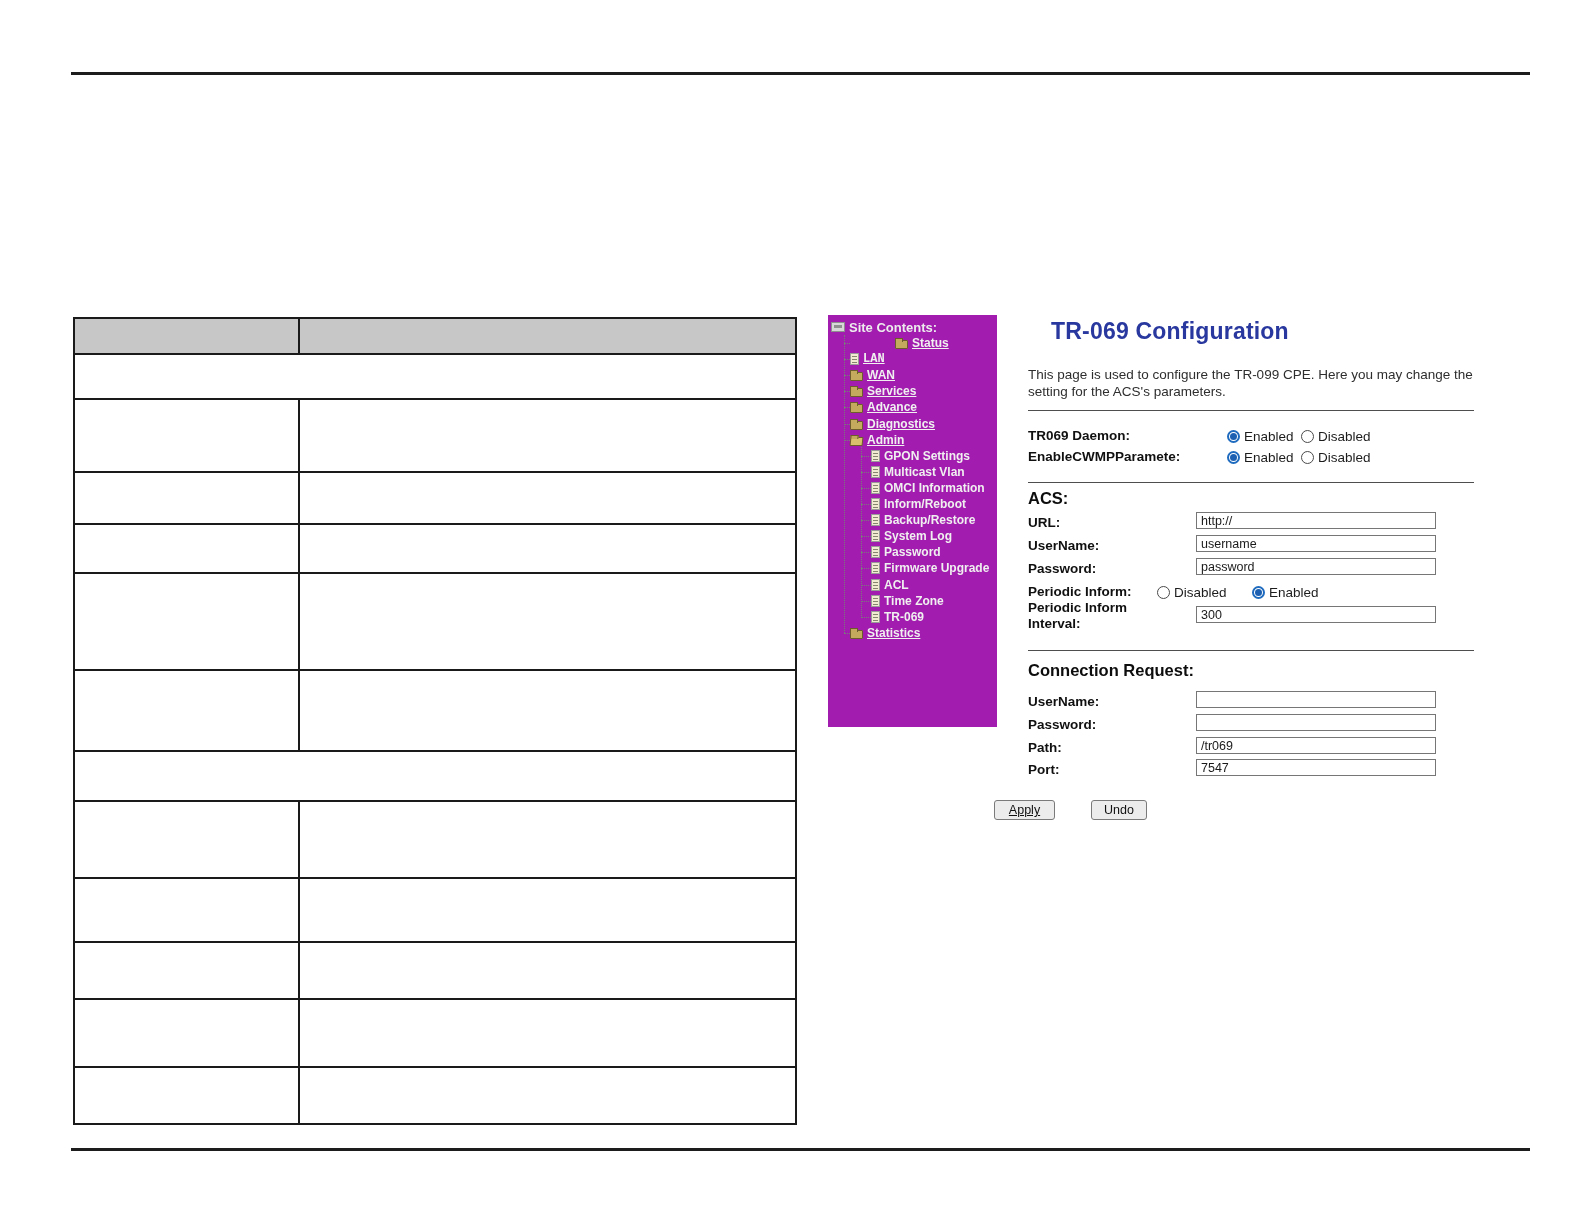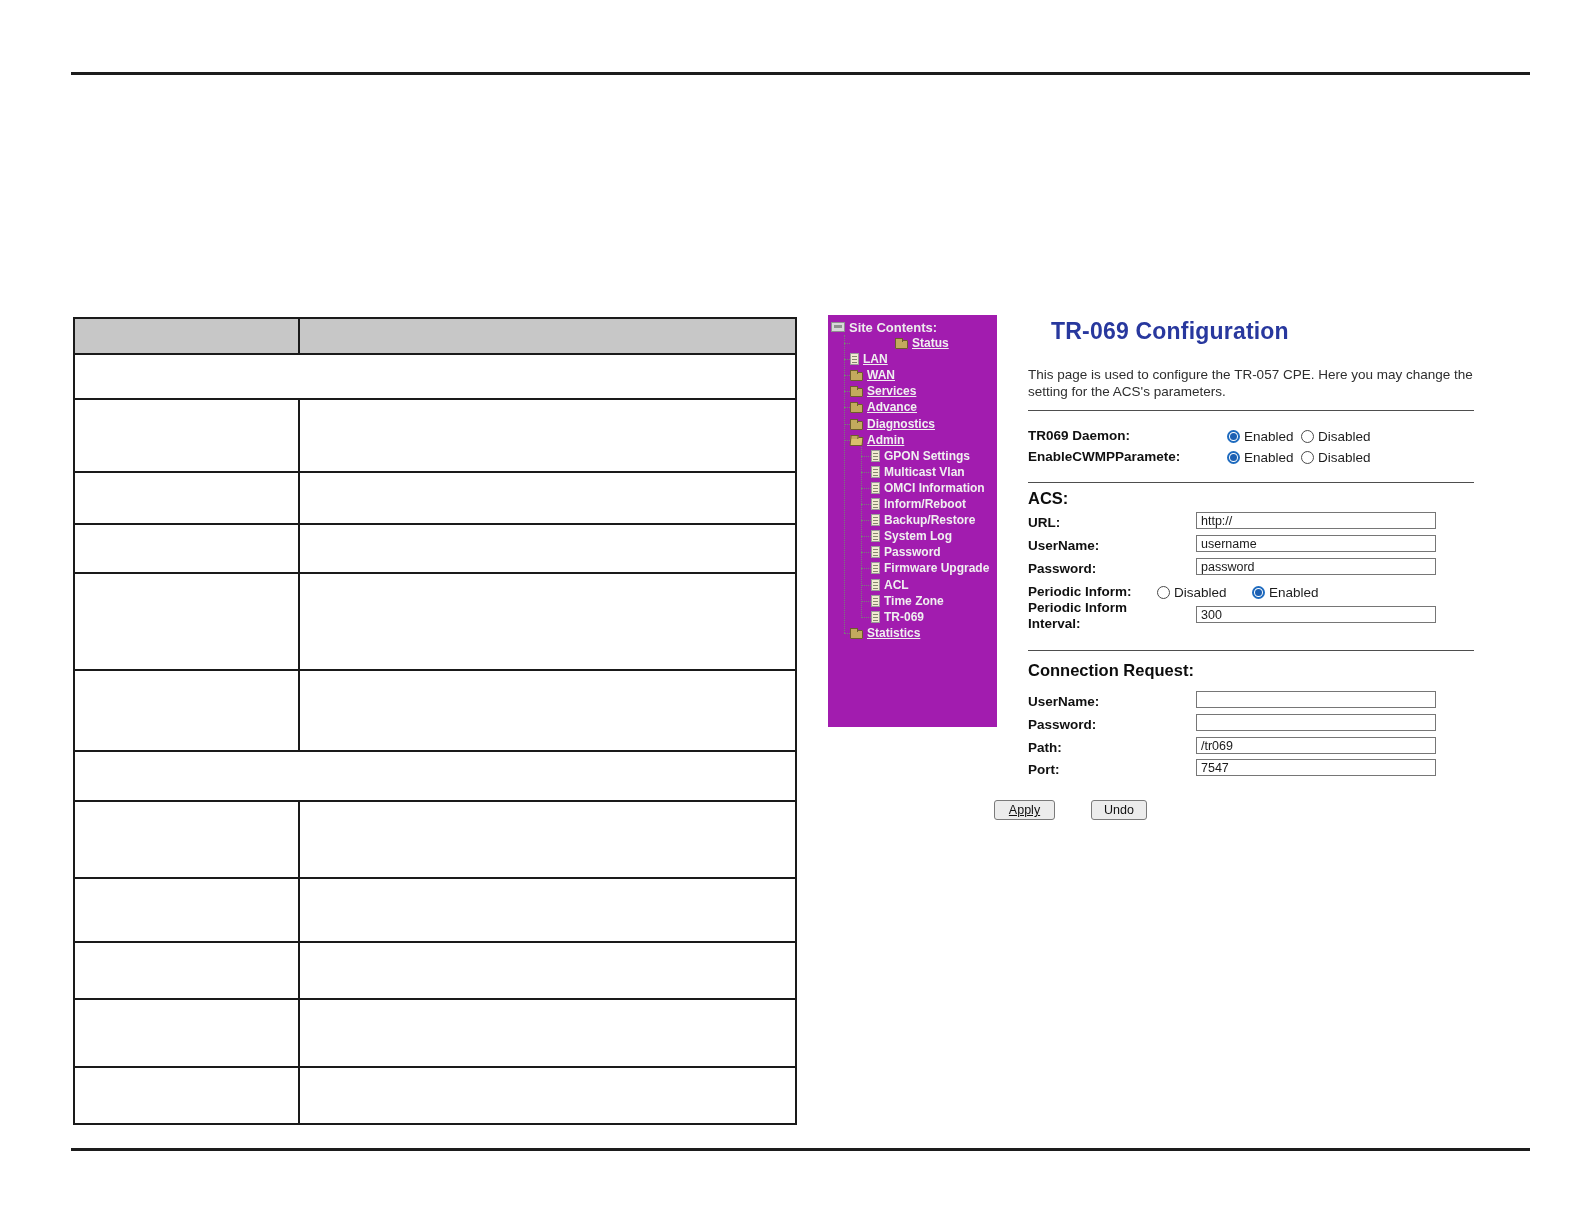--- a/index.html
+++ b/index.html
@@ -133,21 +133,21 @@
     <span class="ticon monitor"></span>
     <span class="tlabel">Site Contents:</span>
   </div>
   <div class="vline main"></div>
   <div class="vline sub"></div>
   <div id="tree">
       <div class="titem lvl0 u" style="top: 20px; padding-left: 45px;">
         <span class="ticon folder"></span>
         <span class="tlabel">Status</span>
       </div>
-      <div class="titem lvl0 u" style="top: 36.1px;">
+      <div class="titem lvl0 u" style="top: 36.1px; font-family: Liberation Mono, monospace;">
         <span class="ticon doc"></span>
         <span class="tlabel">LAN</span>
       </div>
       <div class="titem lvl0 u" style="top: 52.2px;">
         <span class="ticon folder"></span>
         <span class="tlabel">WAN</span>
       </div>
       <div class="titem lvl0 u" style="top: 68.3px;">
         <span class="ticon folder"></span>
         <span class="tlabel">Services</span>
@@ -209,21 +209,21 @@
         <span class="tlabel">TR-069</span>
       </div>
       <div class="titem lvl0 u" style="top: 309.8px;">
         <span class="ticon folder"></span>
         <span class="tlabel">Statistics</span>
       </div>
     </div>
 </div>
 
 <div class="cfg-title">TR-069 Configuration</div>
-<div class="cfg-desc" style="top:367px;">This page is used to configure the TR-057 CPE. Here you may change the</div>
+<div class="cfg-desc" style="top:367px;">This page is used to configure the TR-099 CPE. Here you may change the</div>
 <div class="cfg-desc" style="top:384px;">setting for the ACS's parameters.</div>
 <div class="sep" style="top:410px;"></div>
 
 <div class="flabel" style="top:428px;">TR069 Daemon:</div>
 <span class="radio checked" style="left:1227px; top:430px;"></span>
 <span class="rlabel" style="left:1244px; top:429px;">Enabled</span>
 <span class="radio" style="left:1301px; top:430px;"></span>
 <span class="rlabel" style="left:1318px; top:429px;">Disabled</span>
 
 <div class="flabel" style="top:449px;">EnableCWMPParamete:</div>

